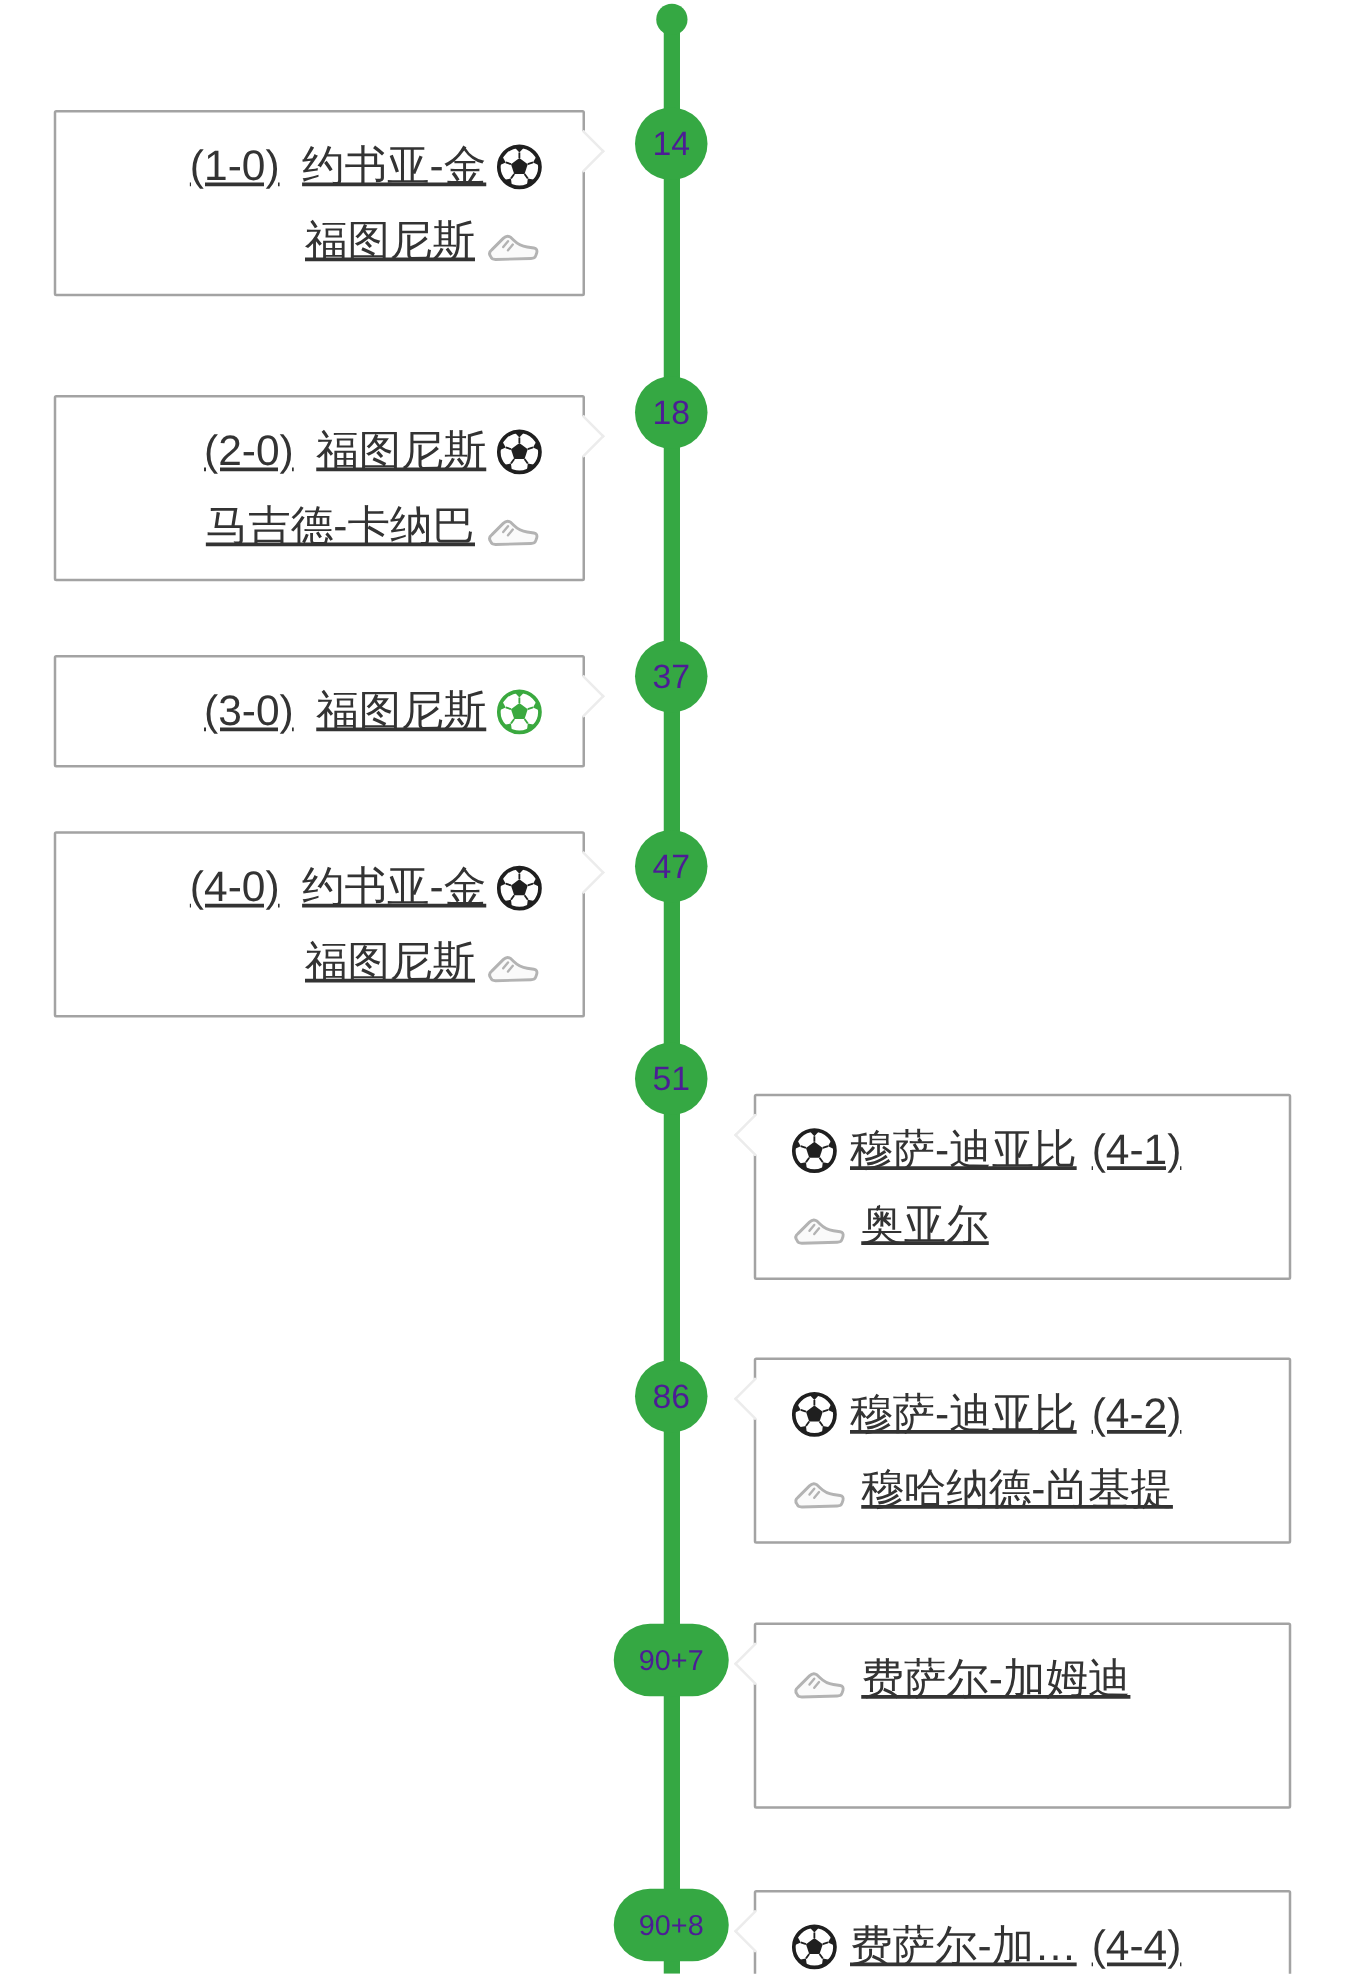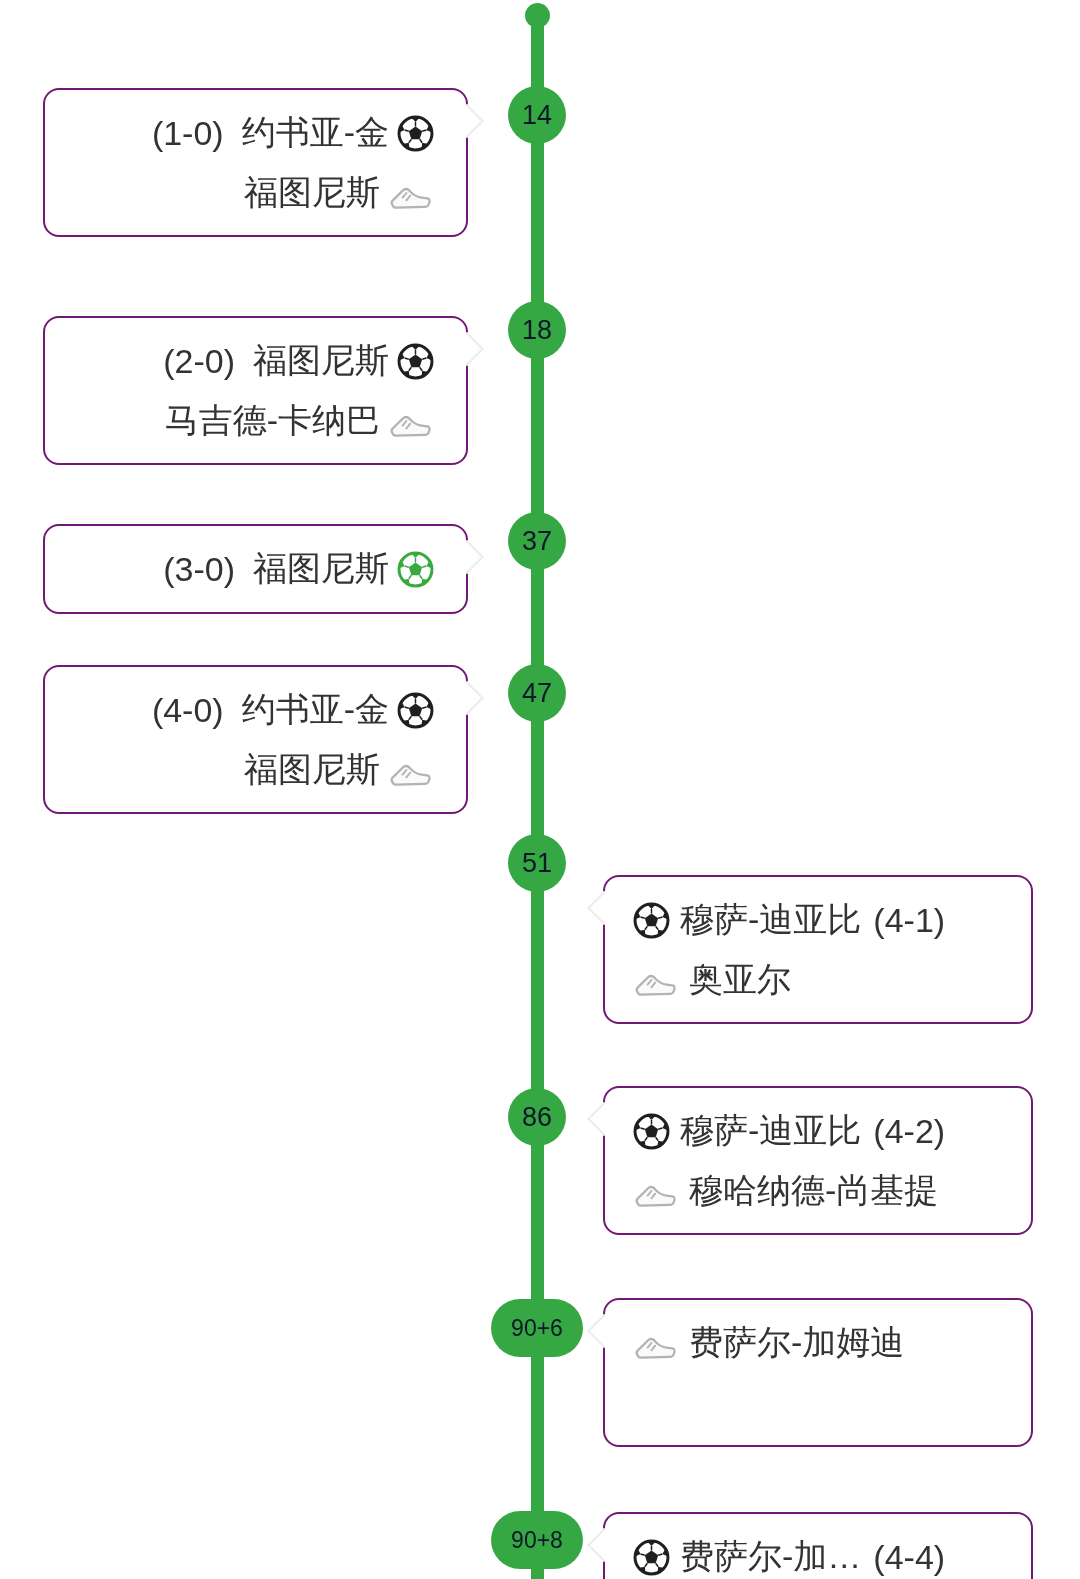--- a/index.html
+++ b/index.html
@@ -18,34 +18,35 @@
     background: #35a843; z-index: 1;
   }
   .spine-dot {
     position: absolute; left: 525px; top: 3px;
     width: 25px; height: 25px; border-radius: 50%;
     background: #35a843; z-index: 2;
   }
   
   .node {
     position: absolute; z-index: 3;
-    background: #35a843; color: #0f172a;
+    background: #35a843; color: #4c1d95;
     display: flex; align-items: center; justify-content: center;
     font-size: 27px; line-height: 1;
   }
   .node.circle { left: 508px; width: 58px; height: 58px; border-radius: 50%; }
   .node.pill   { left: 491px; width: 92px; height: 58px; border-radius: 29px; font-size: 23px; }
   
   .card {
     position: absolute; z-index: 2;
     background: #ffffff;
-    border: 2px solid #701a75;
-    border-radius: 16px;
+    border: 2px solid #a3a3a3;
+    border-radius: 2px;
     box-sizing: border-box;
     padding-top: 20px;
+    text-decoration: underline;
   }
   .card.left  { left: 43px;  width: 425px; }
   .card.right { left: 603px; width: 430px; }
   .card.twoline { height: 149px; }
   .card.oneline { height: 90px; margin-top: 12px; }
   .row {
     height: 46px; margin-bottom: 14px;
     display: flex; align-items: center;
     font-size: 34px; white-space: nowrap;
   }
@@ -225,21 +226,21 @@
 <section class="card right twoline" style="top:1298px">
   <div class="tail"></div>
   <div class="row">
     <svg class="icon shoe">
         <use href="#sym-shoe"></use>
       </svg>
     <span>费萨尔-加姆迪</span>
   </div>
 </section>
 <div class="node pill" style="top:1299px">
-  <span>90+6</span>
+  <span>90+7</span>
 </div>
 
 <section class="card right twoline" style="top:1512px">
   <div class="tail"></div>
   <div class="row">
     <svg class="icon ball">
         <use href="#sym-ball"></use>
       </svg>
     <span>费萨尔-加…</span>
     <span class="score">(4-4)</span>

